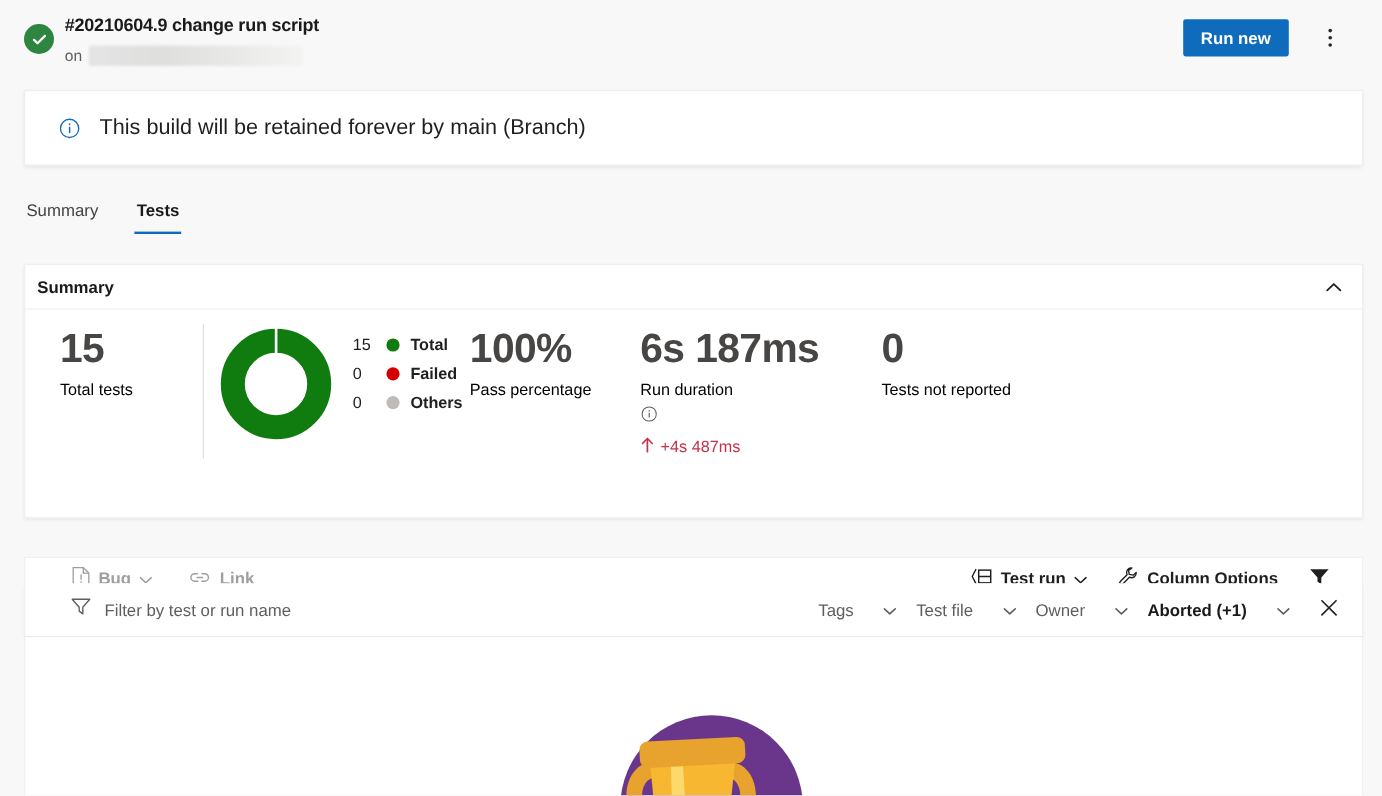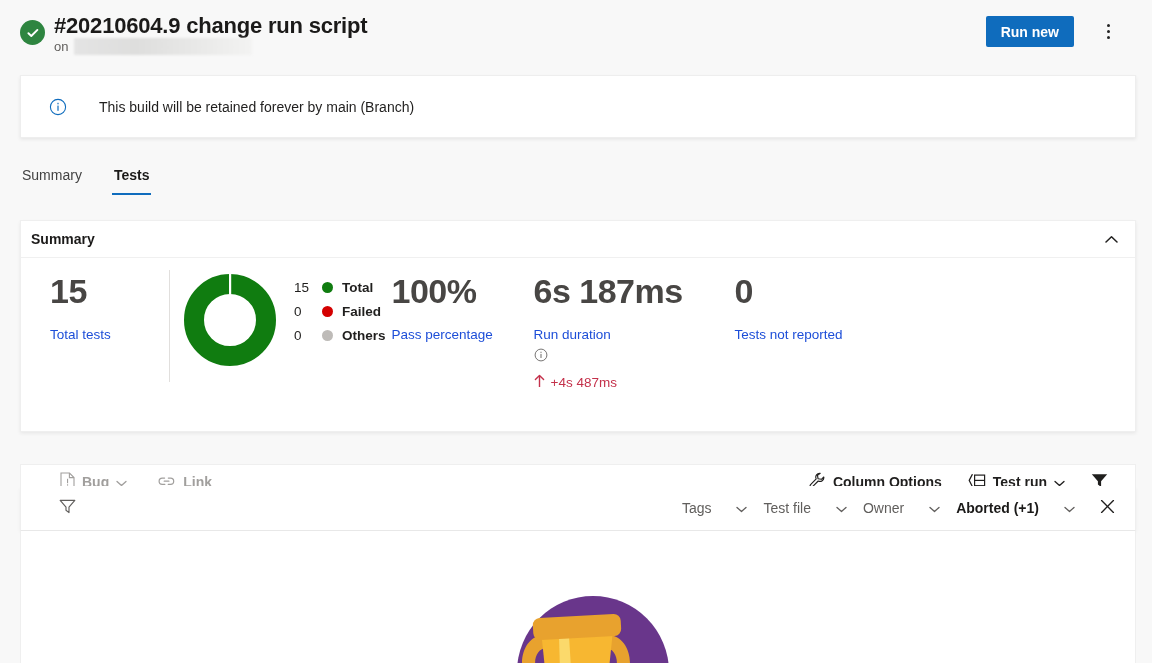--- a/index.html
+++ b/index.html
@@ -20,21 +20,21 @@
   }
   .status-icon {
     position: absolute; left: 20px; top: 20px;
     width: 25px; height: 25px; border-radius: 50%;
     background: #2e8540;
     display: flex; align-items: center; justify-content: center;
   }
   .status-icon svg { display: block; }
   .build-title {
     position: absolute; left: 54px; top: 13px;
-    font-size: 22px; font-weight: bold; letter-spacing: -0.2px;
+    font-size: 15px; font-weight: bold; letter-spacing: -0.2px;
     color: #1b1a19; white-space: nowrap;
   }
   .build-sub {
     position: absolute; left: 54px; top: 38px;
     font-size: 13px; color: #605e5c;
     display: flex; align-items: center; gap: 6px;
   }
   .redacted {
     display: inline-block; width: 178px; height: 17px;
     background: linear-gradient(90deg,#e4e4e4 0%,#dededd 35%,#e9e9e8 70%,#f3f3f2 100%);
@@ -60,21 +60,21 @@
 
   
   .banner {
     position: absolute; left: 20px; top: 75px; width: 1116px; height: 63px;
     background: #ffffff; border: 1px solid #eeeeee;
     box-shadow: 0 0.3px 0.9px rgba(0,0,0,0.06), 0 1.6px 3.6px rgba(0,0,0,0.08);
     display: flex; align-items: center;
   }
   .info-icon { margin-left: 28px; width: 18px; height: 18px; flex: 0 0 18px; }
   .banner-text {
-    margin-left: 32px; font-size: 14px; color: #201f1e; flex: 1 1 auto;
+    margin-left: 16px; font-size: 18px; color: #201f1e; flex: 1 1 auto;
   }
   .retention-btn {
     margin-right: 21px; height: 32px; padding: 0 14px;
     background: #f0f0f0; border: none; border-radius: 2px;
     font-family: "Liberation Sans", sans-serif;
     font-size: 14px; font-weight: bold; color: #201f1e; cursor: pointer;
   }
 
   
   .tabs {
@@ -116,21 +116,21 @@
   .stats {
     position: relative; height: 145px; display: flex; align-items: flex-start;
   }
   .stat-total {
     width: 148px; padding-left: 29px; padding-top: 13px;
   }
   .bignum {
     font-size: 34px; font-weight: bold; color: #484644; line-height: 40px;
     letter-spacing: -0.5px; white-space: nowrap;
   }
-  .statlabel { font-size: 13.5px; color: #1d4ed8; margin-top: 16px; white-space: nowrap; }
+  .statlabel { font-size: 13.5px; color: #000000; margin-top: 6px; white-space: nowrap; }
   .divider {
     width: 1px; height: 112px; background: #e1dfdd; margin-top: 12px;
   }
 
   .donut-wrap { width: 120px; display: flex; justify-content: center; padding-top: 14px; }
   .legend {
     padding-top: 22px; padding-left: 4px;
     display: flex; flex-direction: column; gap: 9px;
   }
   .legend-row { display: flex; align-items: center; font-size: 13.5px; color: #201f1e; }
@@ -356,61 +356,62 @@
           </svg>
         </span>
         <span>Link</span>
       </div>
     </div>
 
     <div class="tb-right">
 
       <div class="tb-item">
         <span>
-          <svg width="17" height="17" viewBox="0 0 17 17" aria-hidden="true">
-            <path d="M11.2 1.3 a3.9 3.9 0 0 0 -4.0 5.6 L1.6 12.6 a1.4 1.4 0 0 0 2.0 2.0 L9.2 9.0
-                     a3.9 3.9 0 0 0 5.6 -4.0 L12.4 7.3 L9.0 6.7 L8.5 3.4 Z" fill="none" stroke="#201f1e" stroke-width="1.15" stroke-linejoin="round"></path>
-          </svg>
-        </span>
-        <span>Column Options</span>
-      </div>
-
-      <div class="tb-item">
-        <span>
           <svg width="18" height="15" viewBox="0 0 18 15" aria-hidden="true">
             <path d="M4.2 1.6 L1.2 7.4 L4.2 13.2" fill="none" stroke="#201f1e" stroke-width="1.2" stroke-linecap="round" stroke-linejoin="round"></path>
             <rect x="6.6" y="2.1" width="10" height="10.6" fill="none" stroke="#201f1e" stroke-width="1.2"></rect>
             <path d="M6.6 7.4 H16.6" fill="none" stroke="#201f1e" stroke-width="1.2"></path>
           </svg>
         </span>
         <span>Test run</span>
         <span>
           <svg width="11" height="7" viewBox="0 0 11 7" aria-hidden="true">
             <path d="M1 1.4 L5.5 5.6 L10 1.4" fill="none" stroke="#201f1e" stroke-width="1.3" stroke-linecap="round" stroke-linejoin="round"></path>
           </svg>
         </span>
       </div>
 
       <div class="tb-item">
         <span>
+          <svg width="17" height="17" viewBox="0 0 17 17" aria-hidden="true">
+            <path d="M11.2 1.3 a3.9 3.9 0 0 0 -4.0 5.6 L1.6 12.6 a1.4 1.4 0 0 0 2.0 2.0 L9.2 9.0
+                     a3.9 3.9 0 0 0 5.6 -4.0 L12.4 7.3 L9.0 6.7 L8.5 3.4 Z" fill="none" stroke="#201f1e" stroke-width="1.15" stroke-linejoin="round"></path>
+          </svg>
+        </span>
+        <span>Column Options</span>
+      </div>
+
+      <div class="tb-item">
+        <span>
           <svg width="17" height="15" viewBox="0 0 17 15" aria-hidden="true">
             <path d="M0.8 1.3 H16.2 L10.1 8.2 V14 L6.9 11.6 V8.2 Z" fill="#201f1e"></path>
           </svg>
         </span>
       </div>
     </div>
   </div>
 
   <div class="filterbar">
     <div class="filter-input-wrap">
       <span>
         <svg width="17" height="15" viewBox="0 0 17 15" aria-hidden="true">
           <path d="M1.2 1.4 H15.8 L10.0 8.1 V13.6 L7.0 11.3 V8.1 Z" fill="none" stroke="#605e5c" stroke-width="1.15" stroke-linejoin="round"></path>
         </svg>
       </span>
+      <input class="filter-input" type="text" value="" placeholder="Filter by test or run name" style="">
     </div>
 
     <div class="pill">
       <span>Tags</span>
       <span>
         <svg width="11" height="7" viewBox="0 0 11 7" aria-hidden="true">
           <path d="M1 1.4 L5.5 5.6 L10 1.4" fill="none" stroke="#605e5c" stroke-width="1.3" stroke-linecap="round" stroke-linejoin="round"></path>
         </svg>
       </span>
     </div>

